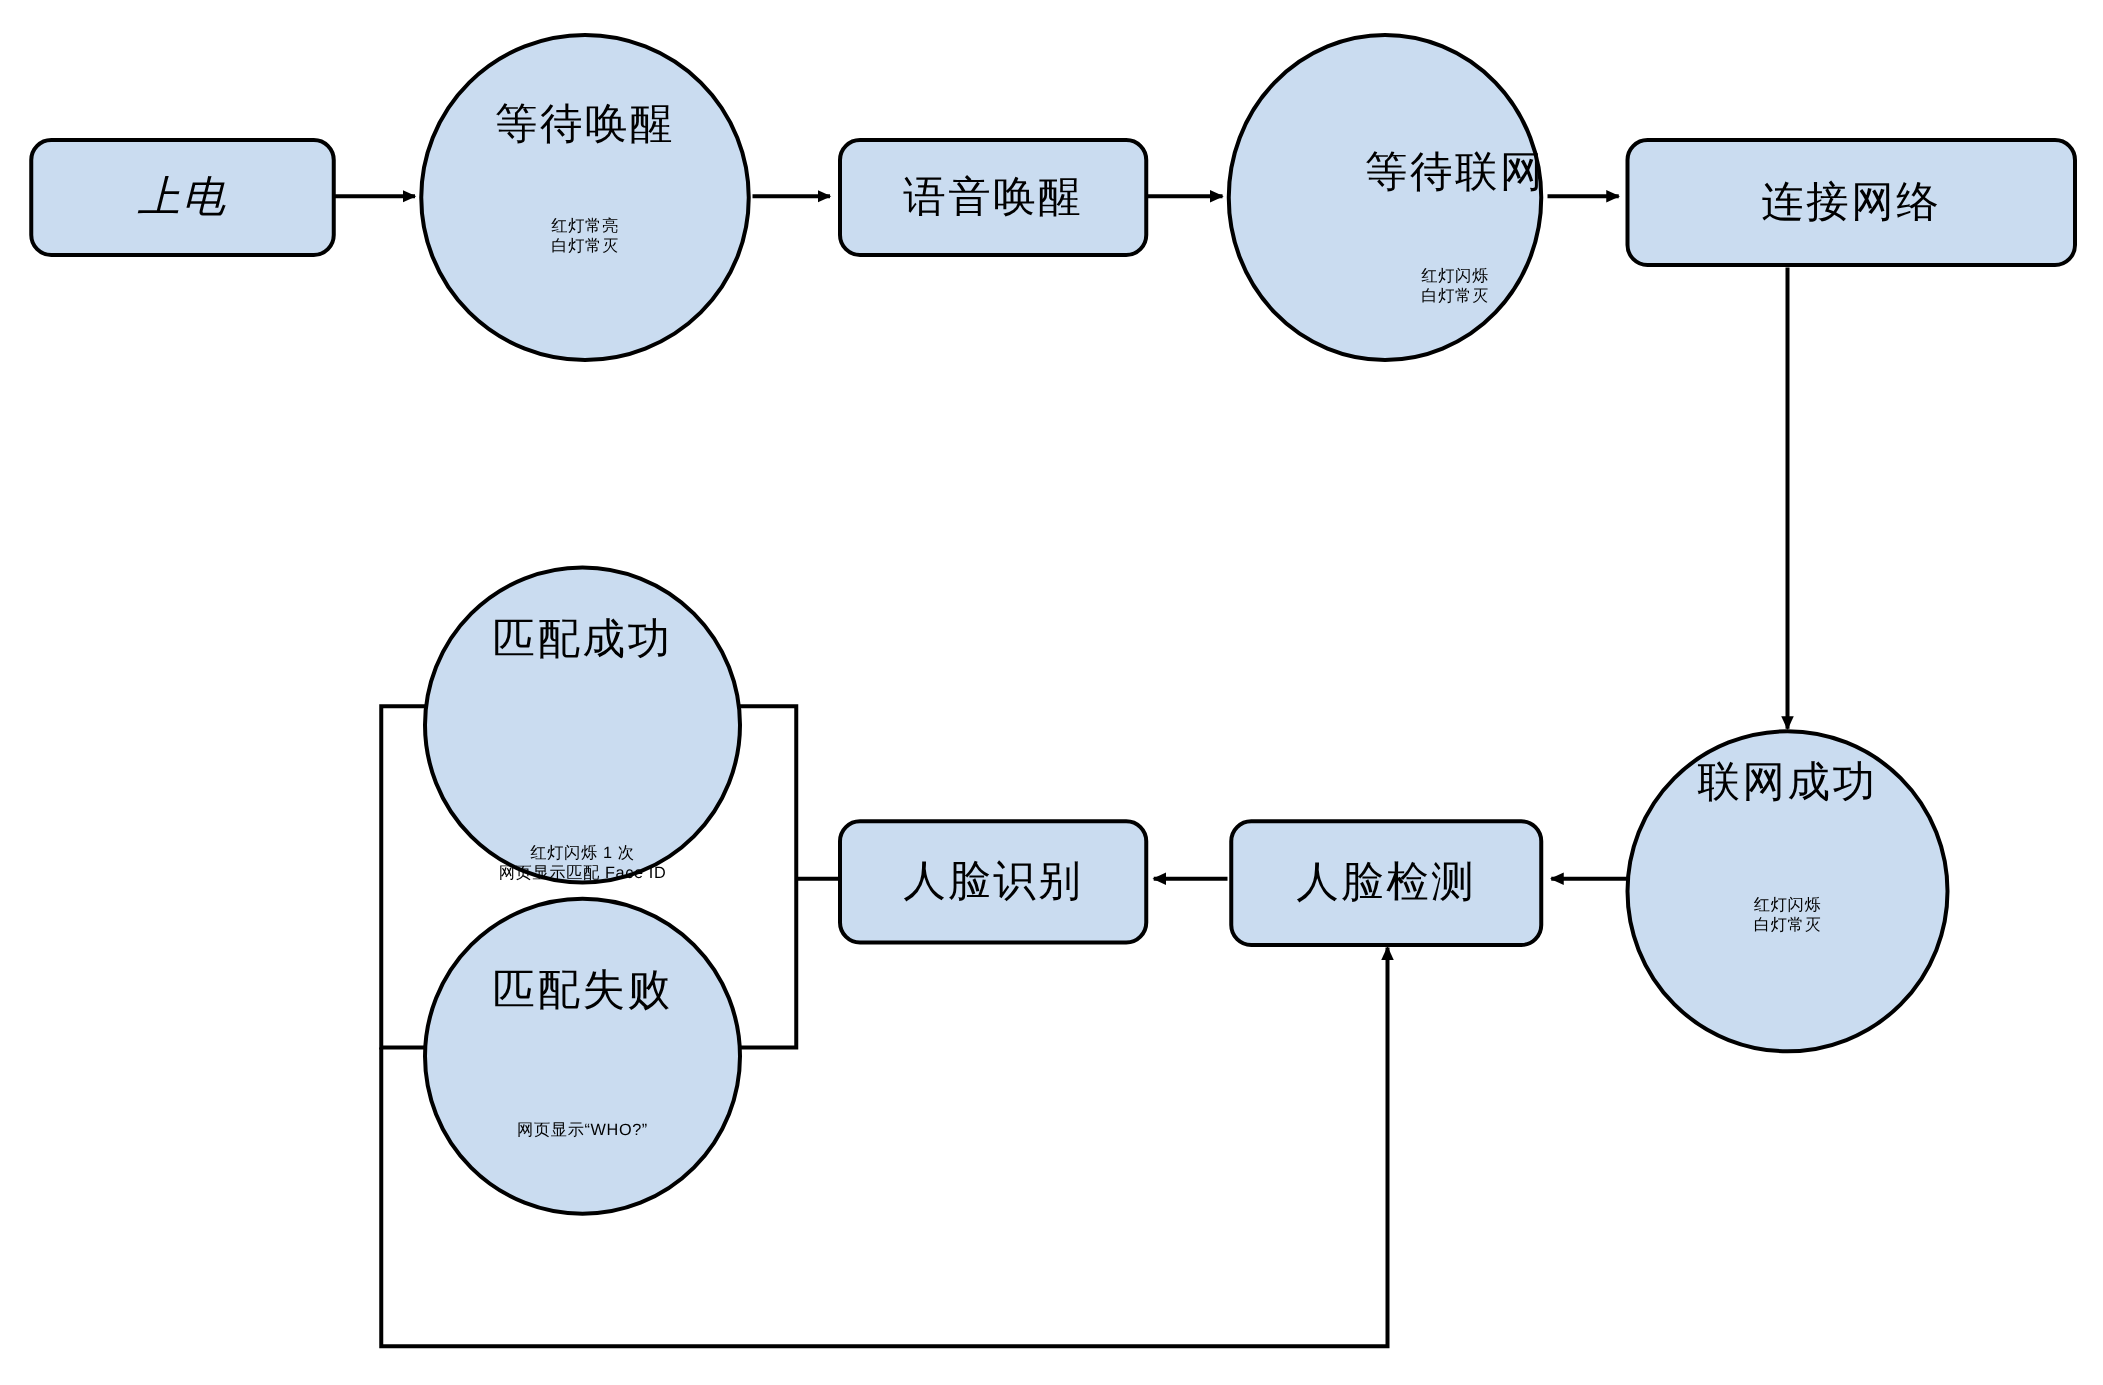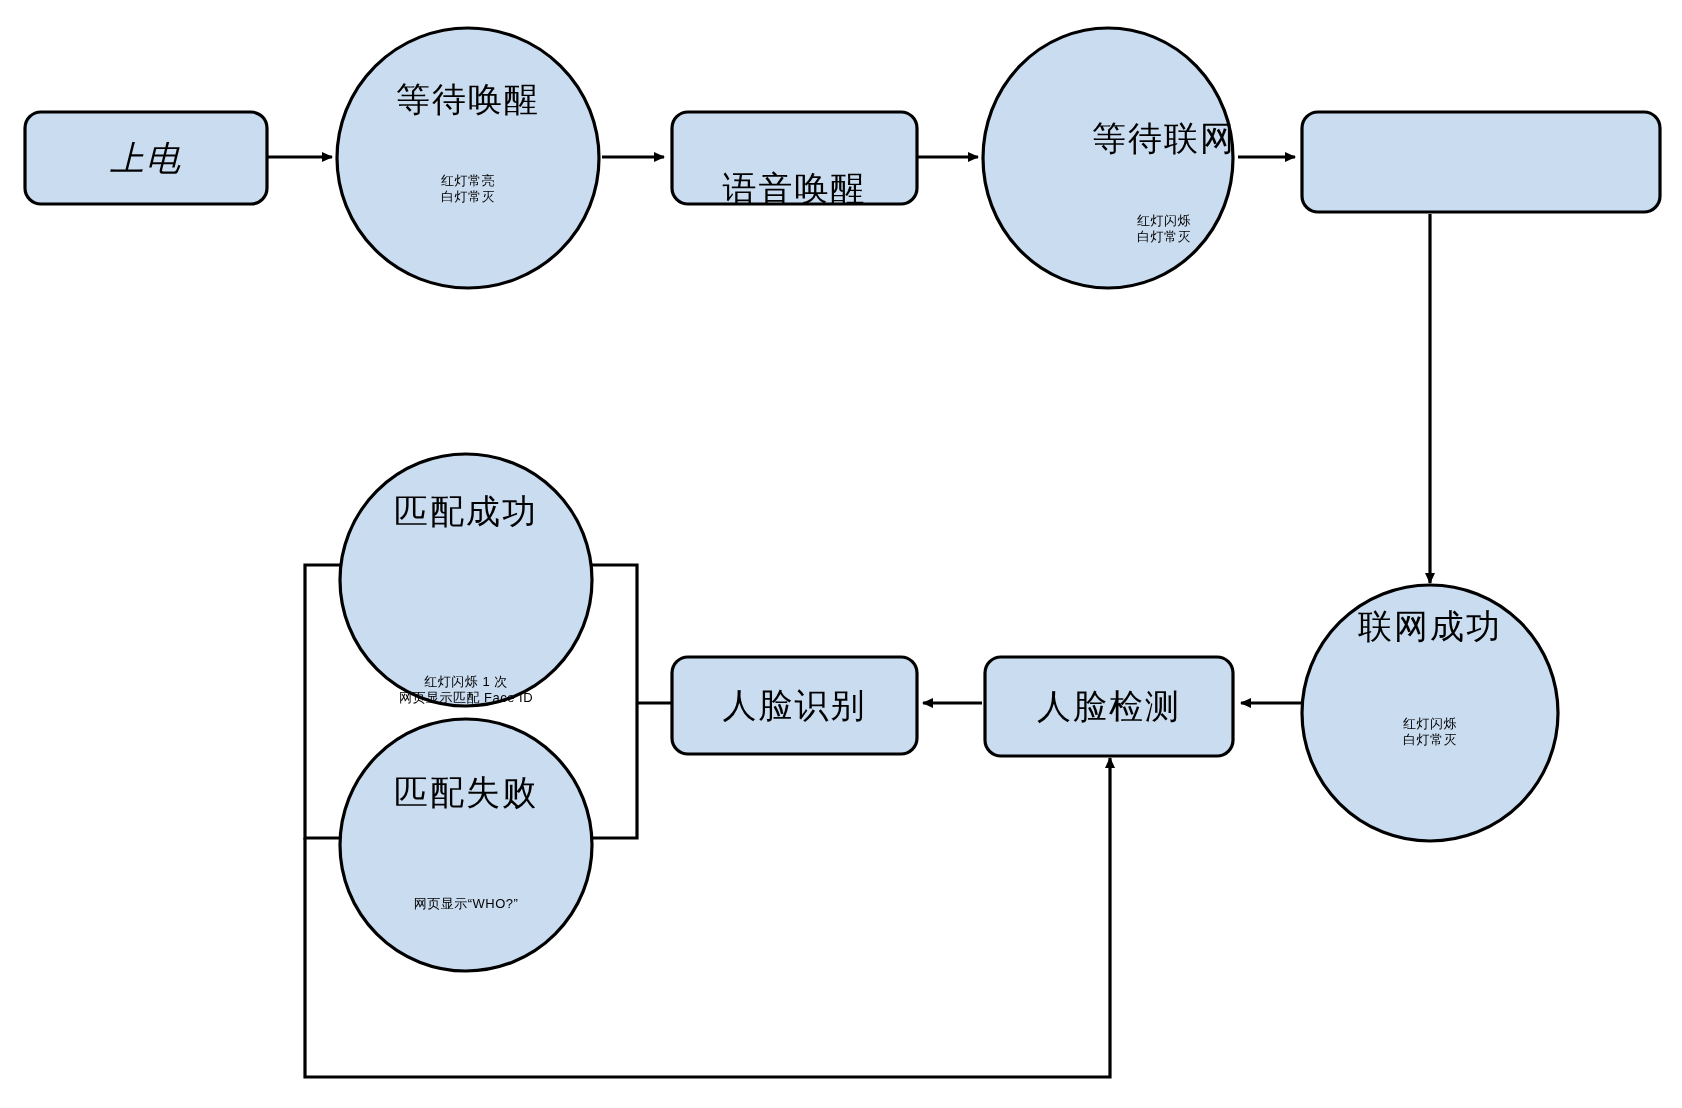--- a/index.html
+++ b/index.html
@@ -118,32 +118,35 @@
   </div>
 
   <div class="node-label" style="left:337px; top:28px; width:262px; height:260px; justify-content:flex-start; padding-top:50px; box-sizing:border-box;">
     <div class="title-circle">等待唤醒</div>
     <div class="sub-block" style="margin-top:52px;">
       <div class="sub-line">红灯常亮</div>
       <div class="sub-line">白灯常灭</div>
     </div>
   </div>
 
-  <div class="node-label" style="left:672px; top:112px; width:245px; height:92px;margin-top:30px;">
+  <div class="node-label" style="left:672px; top:112px; width:245px; height:92px;">
     <div class="title-main">语音唤醒</div>
   </div>
 
   <div class="node-label" style="left:1039px; top:28px; width:250px; height:260px; justify-content:center; padding-top:50px; box-sizing:border-box;font-family:Liberation Mono, monospace;">
     <div class="title-circle">等待联网</div>
     <div class="sub-block" style="margin-top:52px;">
       <div class="sub-line">红灯闪烁</div>
       <div class="sub-line">白灯常灭</div>
     </div>
   </div>
 
+  <div class="node-label" style="left:1302px; top:112px; width:358px; height:100px;">
+    <div class="title-main">连接网络</div>
+  </div>
 
   <div class="node-label" style="left:1302px; top:567px; width:256px; height:256px; justify-content:flex-start; padding-top:38px; box-sizing:border-box;">
     <div class="title-circle">联网成功</div>
     <div class="sub-block" style="margin-top:68px;">
       <div class="sub-line">红灯闪烁</div>
       <div class="sub-line">白灯常灭</div>
     </div>
   </div>
 
   <div class="node-label" style="left:672px; top:657px; width:245px; height:97px;">

